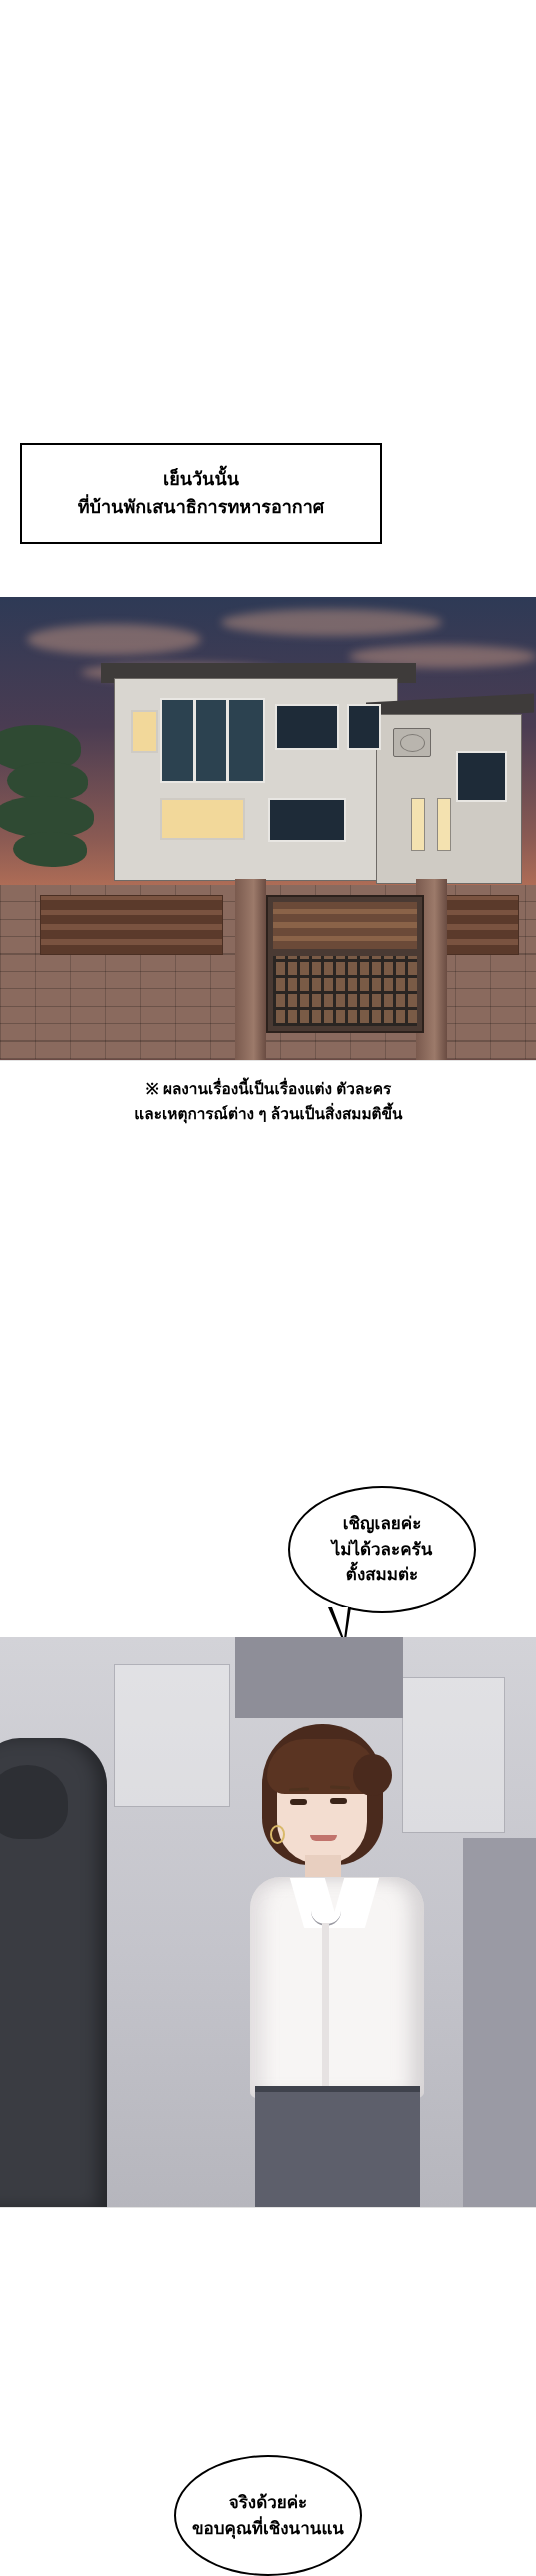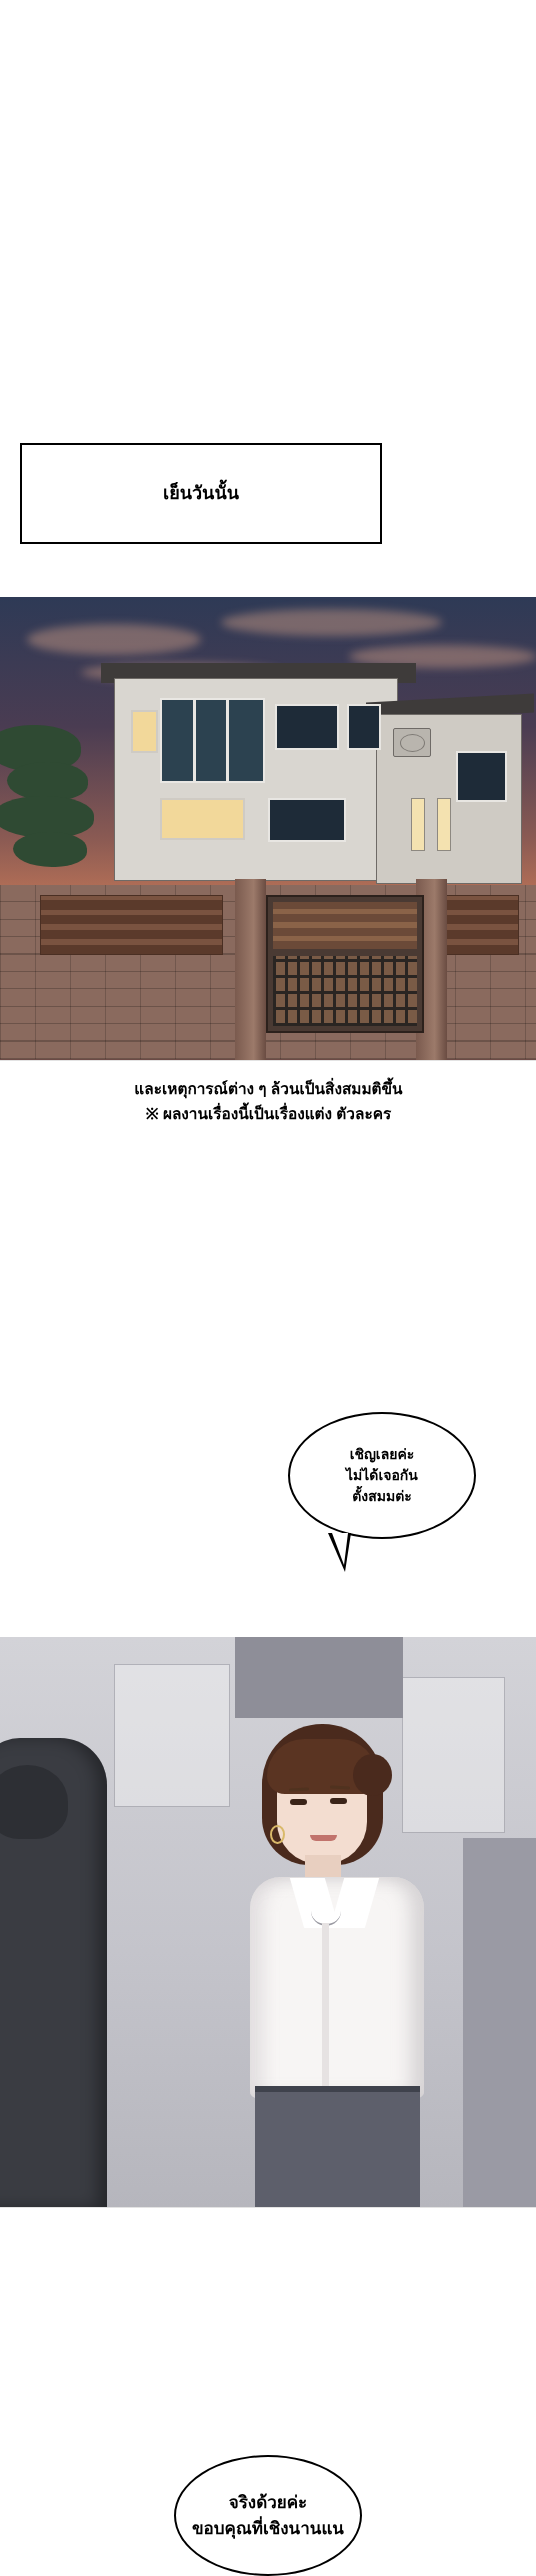--- a/index.html
+++ b/index.html
@@ -279,24 +279,24 @@
   }
   .bubble .line { display: block; white-space: nowrap; }
   .bubble .tail {
     position: absolute;
     width: 0;
     height: 0;
   }
 
   #bubble-1 {
     left: 288px;
-    top: 1412px;
+    top: 1486px;
     width: 188px;
     height: 127px;
-    font-size: 14px;
+    font-size: 17px;
     font-weight: 700;
   }
   #bubble-1 .tail {
     left: 38px;
     bottom: -35px;
     border-left: 17.4px solid transparent;
     border-right: 6.7px solid transparent;
     border-top: 39px solid #000000;
   }
   #bubble-1 .tail-inner {
@@ -437,20 +437,21 @@
     background: #e3e3e3;
   }
 </style>
 </head>
 <body>
 
 <div class="page">
 
   <div class="caption-box" id="caption-1">
     <span class="line">เย็นวันนั้น</span>
+    <span class="line">ที่บ้านพักเสนาธิการทหารอากาศ</span>
   </div>
 
   <div class="panel" id="panel-house">
     <div class="cloud" style="left:27px;  top:27px;  width:174px; height:31px;"></div>
     <div class="cloud" style="left:221px; top:12px;  width:221px; height:27px;"></div>
     <div class="cloud" style="left:349px; top:48px;  width:188px; height:23px;"></div>
     <div class="cloud" style="left:81px; top:66px;  width:201px; height:19px;"></div>
 
     <div class="ground"></div>
 
@@ -485,27 +486,27 @@
     <div class="pillar" id="pillar-right"></div>
     <div class="gate">
       <div class="gate-panel"></div>
       <div class="gate-lattice"></div>
     </div>
   </div>
 
   <div class="seam" style="top:1060px;"></div>
 
   <div id="disclaimer">
+    <div>※ ผลงานเรื่องนี้เป็นเรื่องแต่ง ตัวละคร</div>
     <div>และเหตุการณ์ต่าง ๆ ล้วนเป็นสิ่งสมมติขึ้น</div>
-    <div>※ ผลงานเรื่องนี้เป็นเรื่องแต่ง ตัวละคร</div>
   </div>
 
   <div class="bubble" id="bubble-1">
     <span class="line">เชิญเลยค่ะ</span>
-    <span class="line">ไม่ได้เจอกัน</span>
+    <span class="line">ไม่ได้วละครัน</span>
     <span class="line">ตั้งสมมต่ะ</span>
     <span class="tail"></span>
     <span class="tail-inner"></span>
   </div>
 
   <div class="panel" id="panel-chars">
     <div class="bg-wall"></div>
     <div class="bg-block" style="left:114px; top:27px;  width:114px; height:141px;"></div>
     <div class="bg-block" style="left:402px; top:40px;  width:101px; height:154px;"></div>
     <div class="bg-dark" style="left:235px; top:0px;   width:168px; height:81px;"></div>

